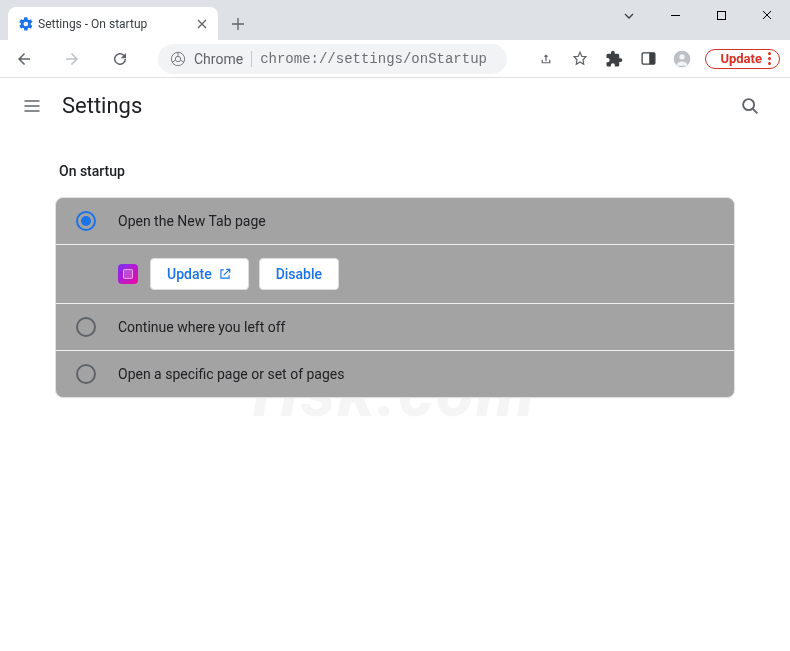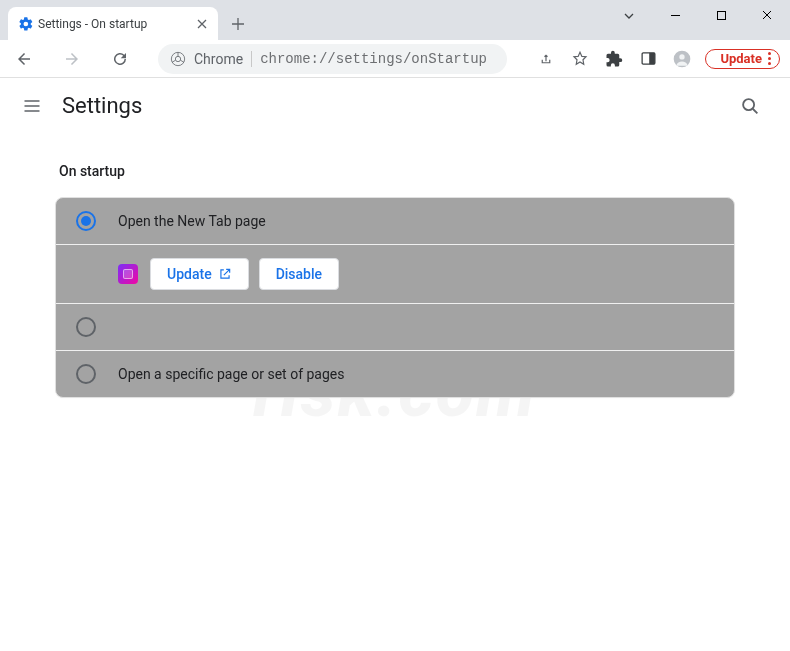--- a/index.html
+++ b/index.html
@@ -219,20 +219,21 @@
               </svg>
           </button>
           <button class="out-btn">
             <span>Disable</span>
           </button>
         </div>
       </div>
 
       <div class="row">
         <div class="radio"></div>
+        <div class="row-label">Continue where you left off</div>
       </div>
 
       <div class="row">
         <div class="radio"></div>
         <div class="row-label">Open a specific page or set of pages</div>
       </div>
 
     </div>
   </div>
 </div>

